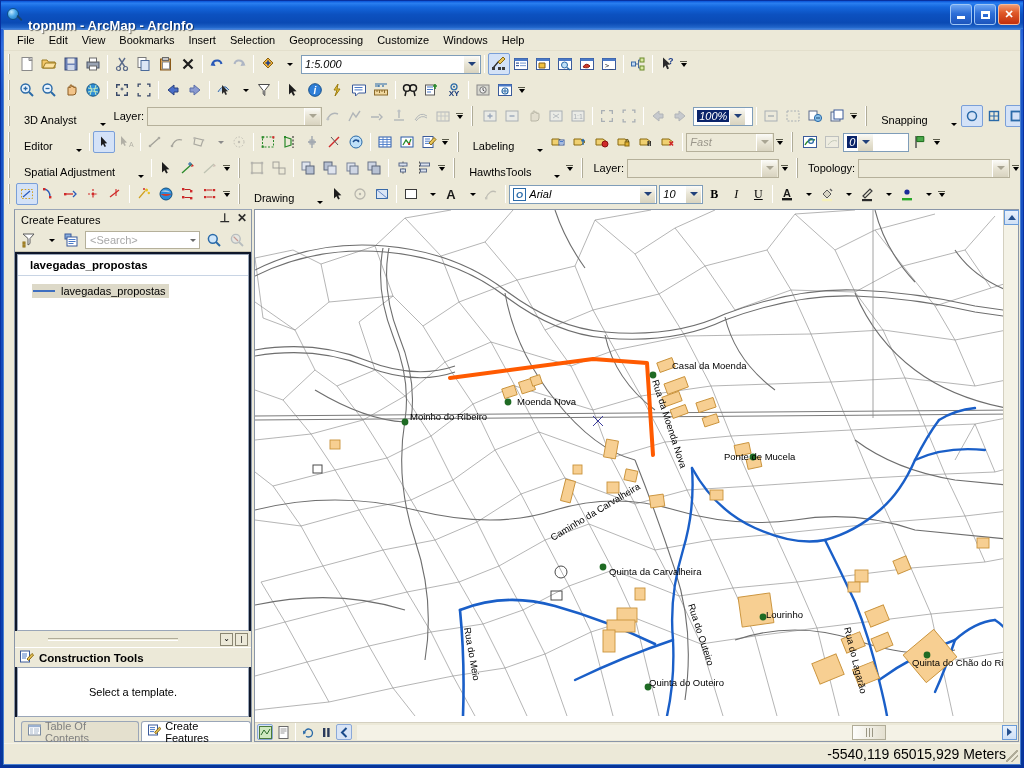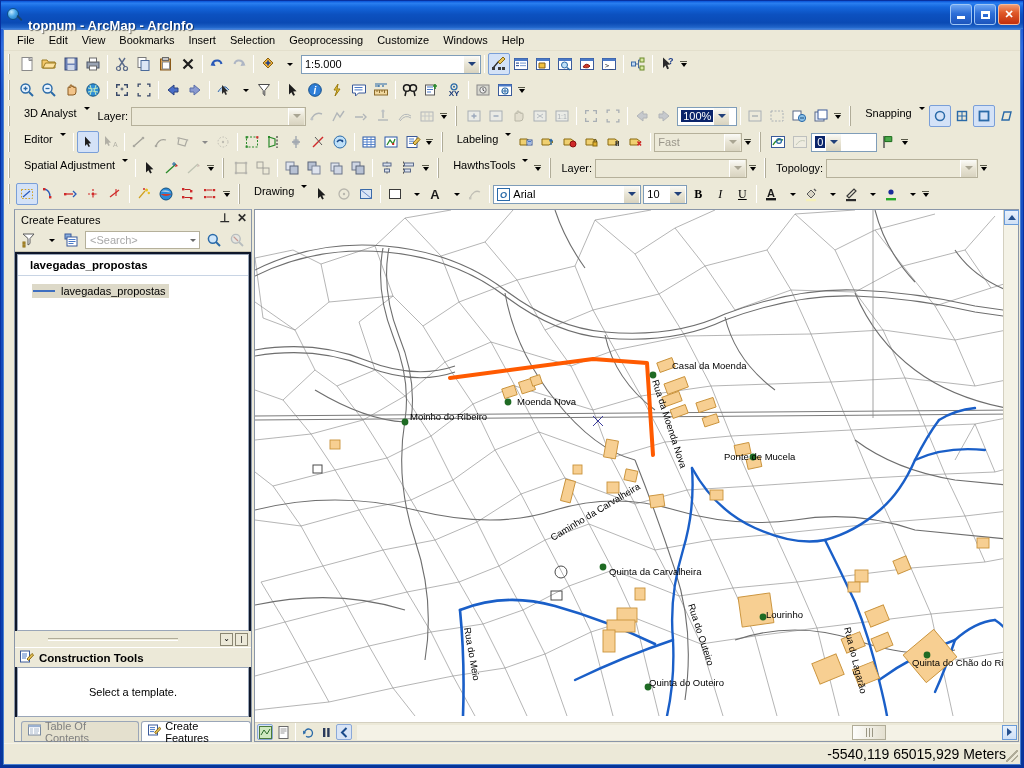--- a/index.html
+++ b/index.html
@@ -120,23 +120,24 @@
   .tbtn.small { width: 18px; flex: 0 0 18px; }
   .tsep {
     width: 1px; height: 18px; margin: 0 3px;
     background: #b0ac98; border-right: 1px solid #fff;
     flex: 0 0 1px;
   }
   .tlabel {
     font-size: 11px; padding: 0 3px 0 4px; white-space: nowrap; color: #000;
   }
   .tmenu {
-    display: flex; align-items: flex-start; height: 21px;
+    display: flex; align-items: flex-end; height: 21px;
     padding: 0 3px; border: 1px solid transparent; border-radius: 2px;
     white-space: nowrap;
+    gap: 16px;
   }
   .caret {
     width: 0; height: 0; margin-left: 4px;
     border-left: 3px solid transparent; border-right: 3px solid transparent;
     border-top: 3px solid #000;
   }
   .ovf {
     width: 11px; display: flex; flex-direction: column;
     align-items: center; justify-content: center; gap: 1px;
     flex: 0 0 11px; height: 22px;
@@ -150,21 +151,21 @@
 
   
   .combo {
     height: 19px; background: #fff;
     border: 1px solid #7f9db9;
     display: flex; align-items: center;
     font-size: 11px; padding-left: 3px;
     position: relative;
   }
   .combo.disabled { background: #ece9d8; border-color: #b5b09a; color: #9a968a; }
-  .combo .cval { flex: 1; white-space: nowrap; overflow: hidden; }
+  .combo .cval { flex: 1; white-space: nowrap; overflow: hidden; font-style: italic; }
   .combo .cval.sel { background: #0a246a; color: #fff; padding: 0 2px; flex: 0 0 auto; }
   .combo .cbtn {
     width: 16px; height: 17px; flex: 0 0 16px;
     background: linear-gradient(to bottom, #fbfbf8 0%, #e8e4d4 50%, #d8d3bf 100%);
     border: 1px solid #fff; border-right: 0; border-top: 0; border-bottom: 0;
     display: flex; align-items: center; justify-content: center;
     margin-right: 1px;
   }
   .combo .cbtn .dn {
     width: 0; height: 0;

